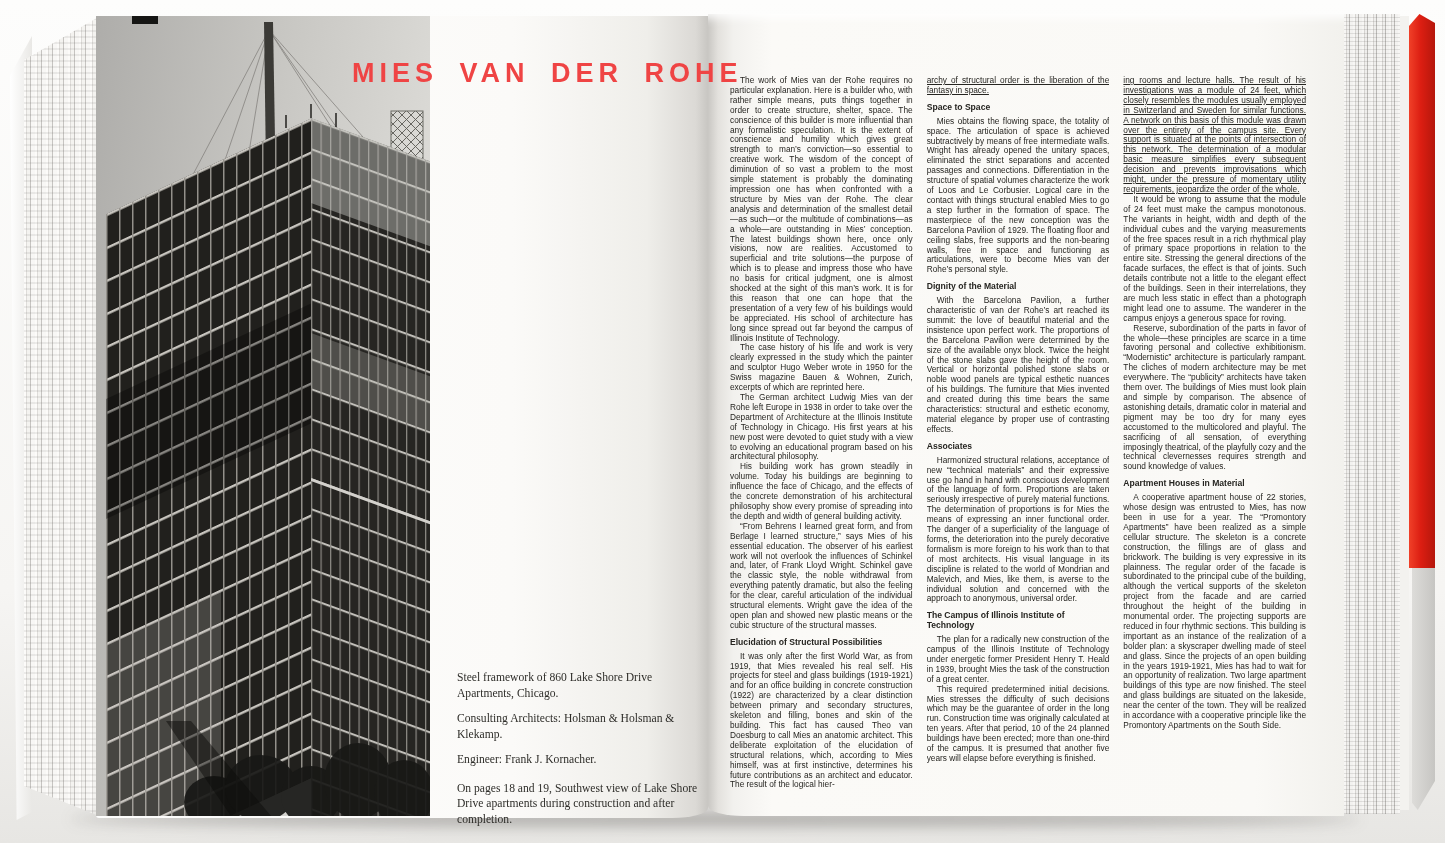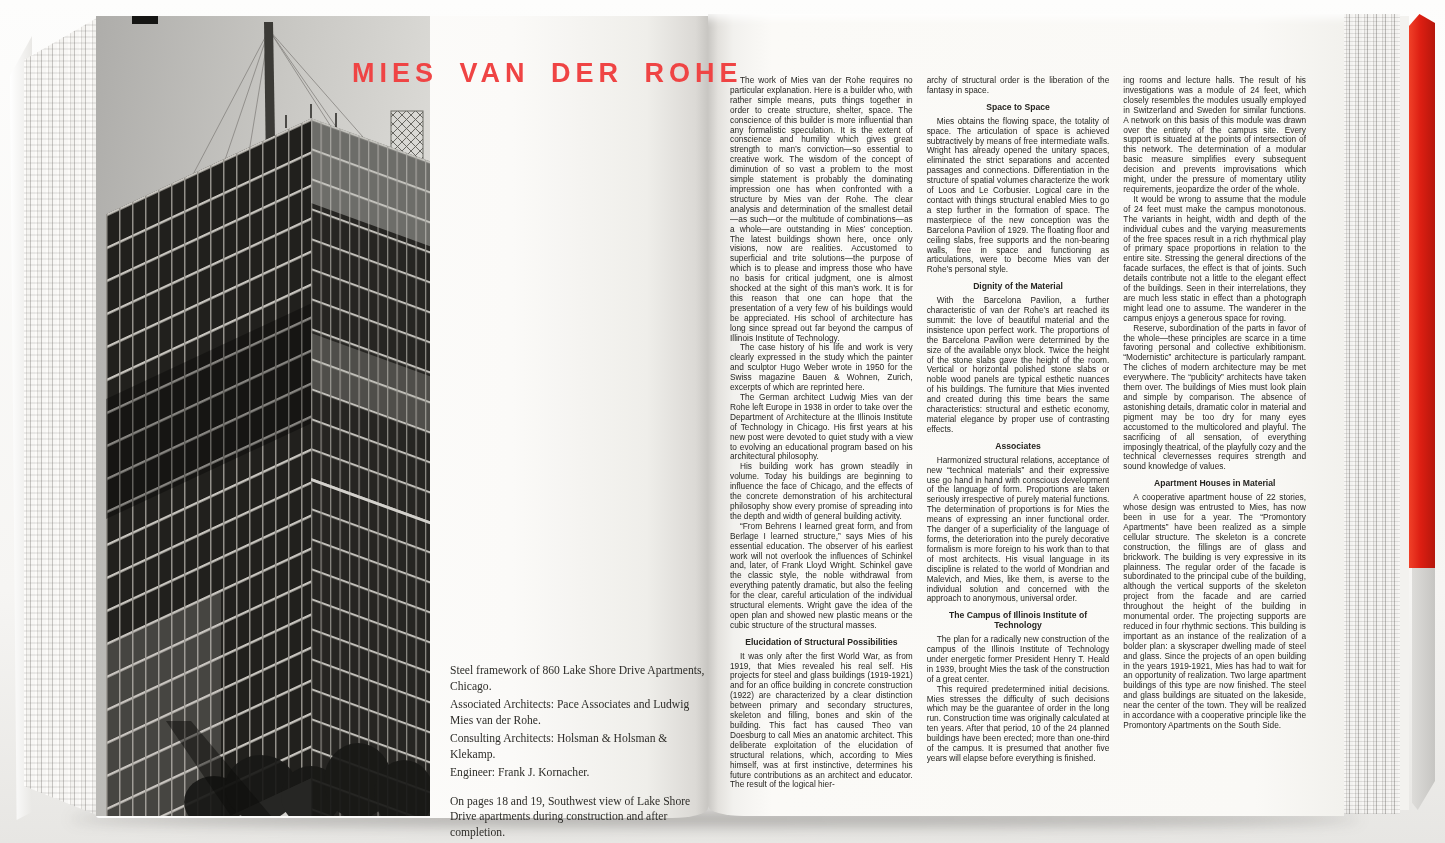--- a/index.html
+++ b/index.html
@@ -67,37 +67,37 @@
     font-size:27px;font-weight:bold;letter-spacing:5px;word-spacing:9px;
     color:#ef4444;white-space:nowrap;
   }
 
   
   .caption{
     left:447px;top:660px;width:268px;
     font-family:"Liberation Serif",serif;font-size:11.6px;line-height:15.5px;
     color:#2e2d29;
   }
-  .caption p{margin:3px;}
+  .caption p{margin:10px;}
   .cap-note{margin-top:13px !important;}
 
   
   .columns{
     left:730px;top:76px;width:576px;height:748px;
     display:flex;gap:14px;
   }
   .col{
     width:183px;height:100%;overflow:hidden;
     font-size:8.3px;line-height:9.9px;color:#262521;
     text-align:justify;
   }
   .blk{margin:0;}
   .blk.p{text-indent:10px;}
-  .blk.pc{text-indent:0;}
-  .blk.h{font-weight:bold;margin:7px 0 4px 0;text-align:center;font-size:8.6px;}
+  .blk.pc{text-indent:0;text-decoration:underline;}
+  .blk.h{font-weight:bold;margin:7px 0 4px 0;text-align:left;font-size:8.6px;}
 </style>
 </head>
 <body>
 
 <div class="abs cover-left"></div>
 <div class="abs edges-left"></div>
 <div class="abs edges-right"></div>
 <div class="abs gap-right"></div>
 <div class="abs cover-red"></div>
 <div class="abs cover-rest"></div>
@@ -182,21 +182,20 @@
   </g>
   <polygon points="95,705 175,800 135,800 70,705" fill="rgba(12,12,10,0.5)"></polygon>
 </svg>
 
 <div class="abs title">MIES VAN DER ROHE</div>
 
 <div class="abs caption">
   <div>
 
   <p class="cap-line">Steel framework of 860 Lake Shore Drive Apartments, Chicago.</p>
-      <p class="cap-line">Associated Architects:  Pace Associates and Ludwig Mies van der Rohe.</p>
       <p class="cap-line">Consulting Architects:  Holsman &amp; Holsman &amp; Klekamp.</p>
       <p class="cap-line">Engineer:  Frank J. Kornacher.</p>
     </div>
   <p class="cap-note">On pages 18 and 19, Southwest view of Lake Shore Drive apartments during construction and after completion.</p>
 </div>
 
 <div class="abs columns">
   <div class="col">
 
   <div class="blk p">The work of Mies van der Rohe requires no particular explanation.  Here is a builder who, with rather simple means, puts things together in order to create structure, shelter, space.  The conscience of this builder is more influential than any formalistic speculation.  It is the extent of conscience and humility which gives great strength to man’s conviction—so essential to creative work.  The wisdom of the concept of diminution of so vast a problem to the most simple statement is probably the dominating impression one has when confronted with a structure by Mies van der Rohe. The clear analysis and determination of the smallest detail—as such—or the multitude of combinations—as a whole—are outstanding in Mies’ conception. The latest buildings shown here, once only visions, now are realities.  Accustomed to superficial and trite solutions—the purpose of which is to please and impress those who have no basis for critical judgment, one is almost shocked at the sight of this man’s work.  It is for this reason that one can hope that the presentation of a very few of his buildings would be appreciated.  His school of architecture has long since spread out far beyond the campus of Illinois Institute of Technology.</div>

